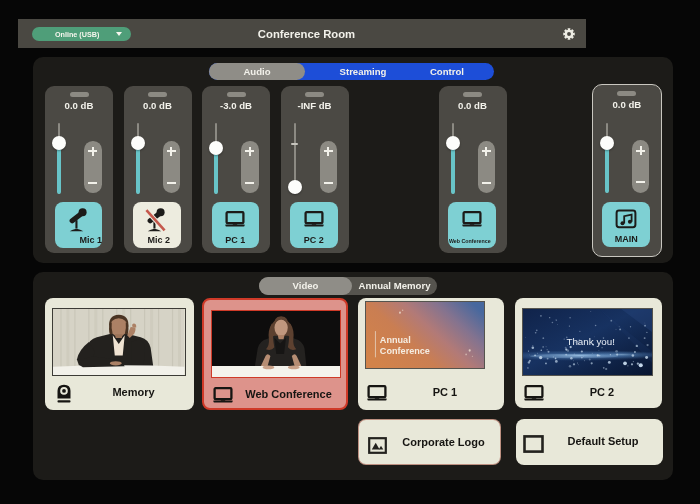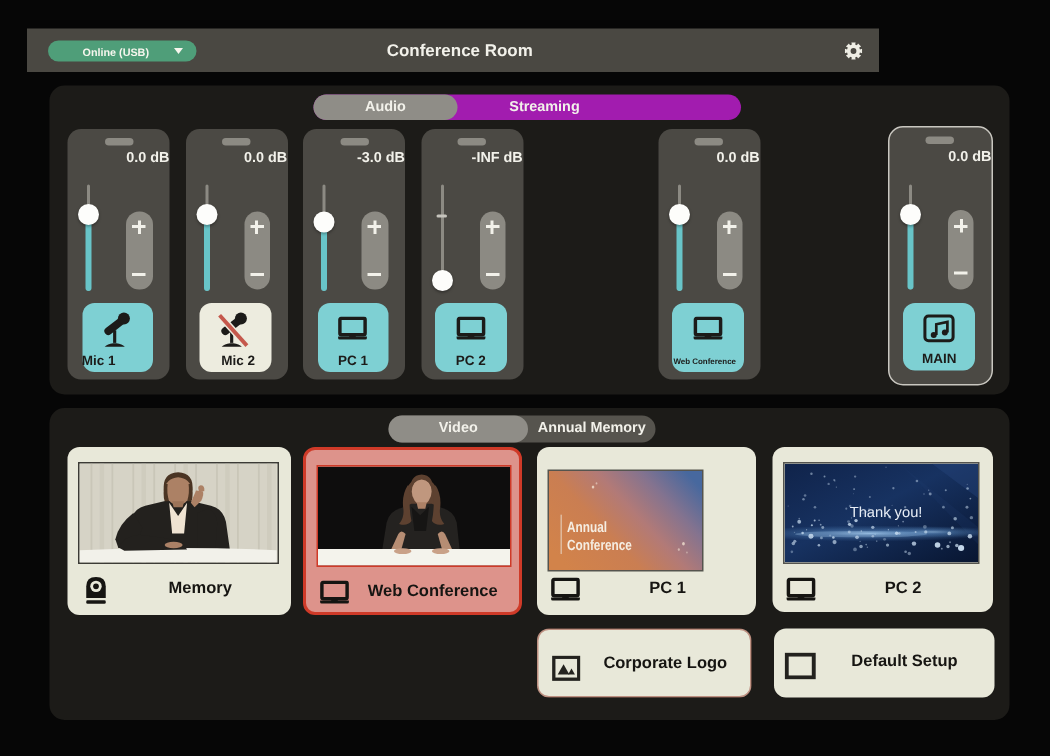--- a/index.html
+++ b/index.html
@@ -1,60 +1,61 @@
 <!DOCTYPE html>
 <html><head><meta charset="utf-8">
 <style>
 * { margin:0; padding:0; box-sizing:border-box; }
 html,body { width:700px; height:504px; background:#060606; font-family:"Liberation Sans",sans-serif; overflow:hidden; }
 #app { position:relative; width:700px; height:504px; }
 .pill { position:absolute; width:19px; height:5px; border-radius:2.5px; background:#8c8a83; }
-.db { position:absolute; left:0; width:100%; text-align:right; font-size:9.6px; font-weight:700; color:#f2f1ea; }
+.db { position:absolute; left:0; width:100%; text-align:center; font-size:9.6px; font-weight:700; color:#f2f1ea; }
 .strip { position:absolute; background:#4b4944; border-radius:9px; }
 .tabtxt { position:absolute; top:0; height:100%; display:flex; align-items:center; justify-content:center; font-size:9.6px; font-weight:700; color:#f2f1ea; }
 </style></head>
 <body>
 <div id="app">
 
 <div style="position:absolute;left:18px;top:19px;width:568px;height:29px;background:#4a4842;">
   <div style="position:absolute;left:14px;top:7.5px;width:99px;height:14.8px;border-radius:7.4px;background:#4f9e79;">
     <span style="position:absolute;left:23px;top:3.2px;font-size:7.2px;font-weight:700;color:#f7f6ee;white-space:nowrap;">Online (USB)</span>
     <span style="position:absolute;right:9px;top:5px;width:0;height:0;border-left:3.6px solid transparent;border-right:3.6px solid transparent;border-top:4.6px solid #f7f6ee;"></span>
   </div>
   <div style="position:absolute;left:4.5px;width:100%;top:9px;text-align:center;font-size:11.3px;font-weight:700;color:#f2f1ea;">Conference Room</div>
   <svg style="position:absolute;right:11.5px;top:8.5px;" width="12" height="12" viewBox="0 0 13 13">
         <path d="M4.96,0.29L8.04,0.29L7.66,1.84L8.98,2.39L9.80,1.02L11.98,3.20L10.61,4.02L11.16,5.34L12.71,4.96L12.71,8.04L11.16,7.66L10.61,8.98L11.98,9.80L9.80,11.98L8.98,10.61L7.66,11.16L8.04,12.71L4.96,12.71L5.34,11.16L4.02,10.61L3.20,11.98L1.02,9.80L2.39,8.98L1.84,7.66L0.29,8.04L0.29,4.96L1.84,5.34L2.39,4.02L1.02,3.20L3.20,1.02L4.02,2.39L5.34,1.84Z M8.60,6.50 A2.1,2.1 0 1 0 4.40,6.50 A2.1,2.1 0 1 0 8.60,6.50 Z" fill="#eeede4" fill-rule="evenodd"></path>
       </svg>
 </div>
 
 <div style="position:absolute;left:33px;top:57px;width:640px;height:206px;border-radius:10px;background:#1c1b18;"></div>
-<div style="position:absolute;left:209px;top:62.5px;width:285px;height:17.5px;border-radius:9px;background:#a21caf;">
+<div style="position:absolute;left:209px;top:62.5px;width:285px;height:17.5px;border-radius:9px;background:#1d4ed8;">
   <div style="position:absolute;left:0;top:0;width:96px;height:100%;border-radius:9px;background:#8f8d87;"></div>
   <div class="tabtxt" style="left:0;width:96px;">Audio</div>
   <div class="tabtxt" style="left:96px;width:95px;padding-left:21px;">Streaming</div>
+  <div class="tabtxt" style="left:191px;width:94px;">Control</div>
 </div>
 <div class="strip" style="left:45.0px;top:86px;width:68px;height:166.5px;">
       <div class="pill" style="left:24.5px;top:6px;"></div>
 <div class="db" style="top:14px;">0.0 dB</div>
 <div style="position:absolute;left:13.1px;top:37.2px;width:2.4px;height:70.4px;border-radius:1.2px;background:#8c8a83;"></div>
 <div style="position:absolute;left:12.3px;top:61px;width:4px;height:46.599999999999994px;border-radius:2px;background:#68c4c8;"></div>
 <div style="position:absolute;left:7.300000000000001px;top:50px;width:14px;height:14px;border-radius:50%;background:#fdfdfb;box-shadow:0 1px 2px rgba(0,0,0,.35);"></div>
 <div style="position:absolute;left:39px;top:54.80000000000001px;width:17.6px;height:52.4px;border-radius:8.8px;background:#8c8a83;">
       <div style="position:absolute;left:4.4px;top:9.4px;width:8.8px;height:2.2px;background:#f2f1ea;"></div>
       <div style="position:absolute;left:7.7px;top:6.1px;width:2.2px;height:8.8px;background:#f2f1ea;"></div>
       <div style="position:absolute;left:4.4px;top:41px;width:8.8px;height:2.2px;background:#f2f1ea;"></div>
     </div>
 <div style="position:absolute;left:9.5px;top:116.30000000000001px;width:47.6px;height:45.8px;border-radius:8px;background:#7ed0d3;">
       <div style="position:absolute;left:10.4px;top:4.8px;"><svg width="24" height="25" viewBox="0 0 24 25">
  <line x1="15.9" y1="7" x2="7.2" y2="13.7" stroke="#1c1b19" stroke-width="5.2" stroke-linecap="round"></line>
  <circle cx="17.6" cy="5.3" r="4" fill="#1c1b19"></circle>
  <rect x="10.4" y="13.2" width="2.1" height="8.4" fill="#1c1b19"></rect>
  <path d="M4.8 24.2 Q6.6 22.5 10.4 21.9 L12.6 21.9 Q16.4 22.5 18.2 24.2 Z" fill="#1c1b19"></path>
 </svg></div>
-      <div style="position:absolute;left:0;right:0;bottom:3px;text-align:left;font-weight:700;color:#1c1b19;font-size:9px;white-space:nowrap;">Mic 1</div>
+      <div style="position:absolute;left:0;right:0;bottom:3px;text-align:right;font-weight:700;color:#1c1b19;font-size:9px;white-space:nowrap;">Mic 1</div>
     </div>
     </div>
     <div class="strip" style="left:123.5px;top:86px;width:68px;height:166.5px;">
       <div class="pill" style="left:24.5px;top:6px;"></div>
 <div class="db" style="top:14px;">0.0 dB</div>
 <div style="position:absolute;left:13.1px;top:37.2px;width:2.4px;height:70.4px;border-radius:1.2px;background:#8c8a83;"></div>
 <div style="position:absolute;left:12.3px;top:61px;width:4px;height:46.599999999999994px;border-radius:2px;background:#68c4c8;"></div>
 <div style="position:absolute;left:7.300000000000001px;top:50px;width:14px;height:14px;border-radius:50%;background:#fdfdfb;box-shadow:0 1px 2px rgba(0,0,0,.35);"></div>
 <div style="position:absolute;left:39px;top:54.80000000000001px;width:17.6px;height:52.4px;border-radius:8.8px;background:#8c8a83;">
       <div style="position:absolute;left:4.4px;top:9.4px;width:8.8px;height:2.2px;background:#f2f1ea;"></div>
@@ -225,21 +226,21 @@
 <ellipse cx="84" cy="59" rx="6" ry="2" fill="#c9a188"></ellipse>
 </svg></div>
   <div style="position:absolute;left:9px;top:87.5px;"><svg width="20" height="16" viewBox="0 0 20 16">
  <rect x="1.6" y="1.2" width="16.8" height="11" rx="1" fill="none" stroke="#161512" stroke-width="2.3"></rect>
  <path d="M0.4 13.4 h19.2 v1 a1 1 0 0 1 -1 1 h-17.2 a1 1 0 0 1 -1 -1 Z" fill="#161512"></path>
  <rect x="7.8" y="12.6" width="4.4" height="1.2" fill="#161512"></rect>
 </svg></div>
   <div style="position:absolute;left:28px;right:0;top:88.5px;text-align:center;font-size:11px;font-weight:700;color:#161512;white-space:nowrap;">Web Conference</div>
 </div>
     <div style="position:absolute;left:358.0px;top:297.5px;width:146.0px;height:112.5px;border-radius:8px;background:#e8e8d9;box-sizing:border-box;">
-  <div style="position:absolute;left:7.2px;top:15px;width:104px;height:68px;border:1.6px solid #55544e;box-sizing:border-box;overflow:hidden;"><svg width="100%" height="100%" viewBox="0 0 132 68" preserveAspectRatio="none">
+  <div style="position:absolute;left:7.2px;top:3px;width:120px;height:68px;border:1.6px solid #55544e;box-sizing:border-box;overflow:hidden;"><svg width="100%" height="100%" viewBox="0 0 132 68" preserveAspectRatio="none">
 <defs>
             <linearGradient id="g1" x1="0" y1="0.78" x2="1" y2="0.18">
 <stop offset="0" stop-color="#d2834a"></stop>
               <stop offset="0.35" stop-color="#ca7e52"></stop>
 <stop offset="0.57" stop-color="#b27a77"></stop>
               <stop offset="0.78" stop-color="#84738f"></stop>
               <stop offset="1" stop-color="#47689e"></stop>
 </linearGradient>
           </defs>
 <rect width="132" height="68" fill="url(#g1)"></rect>

